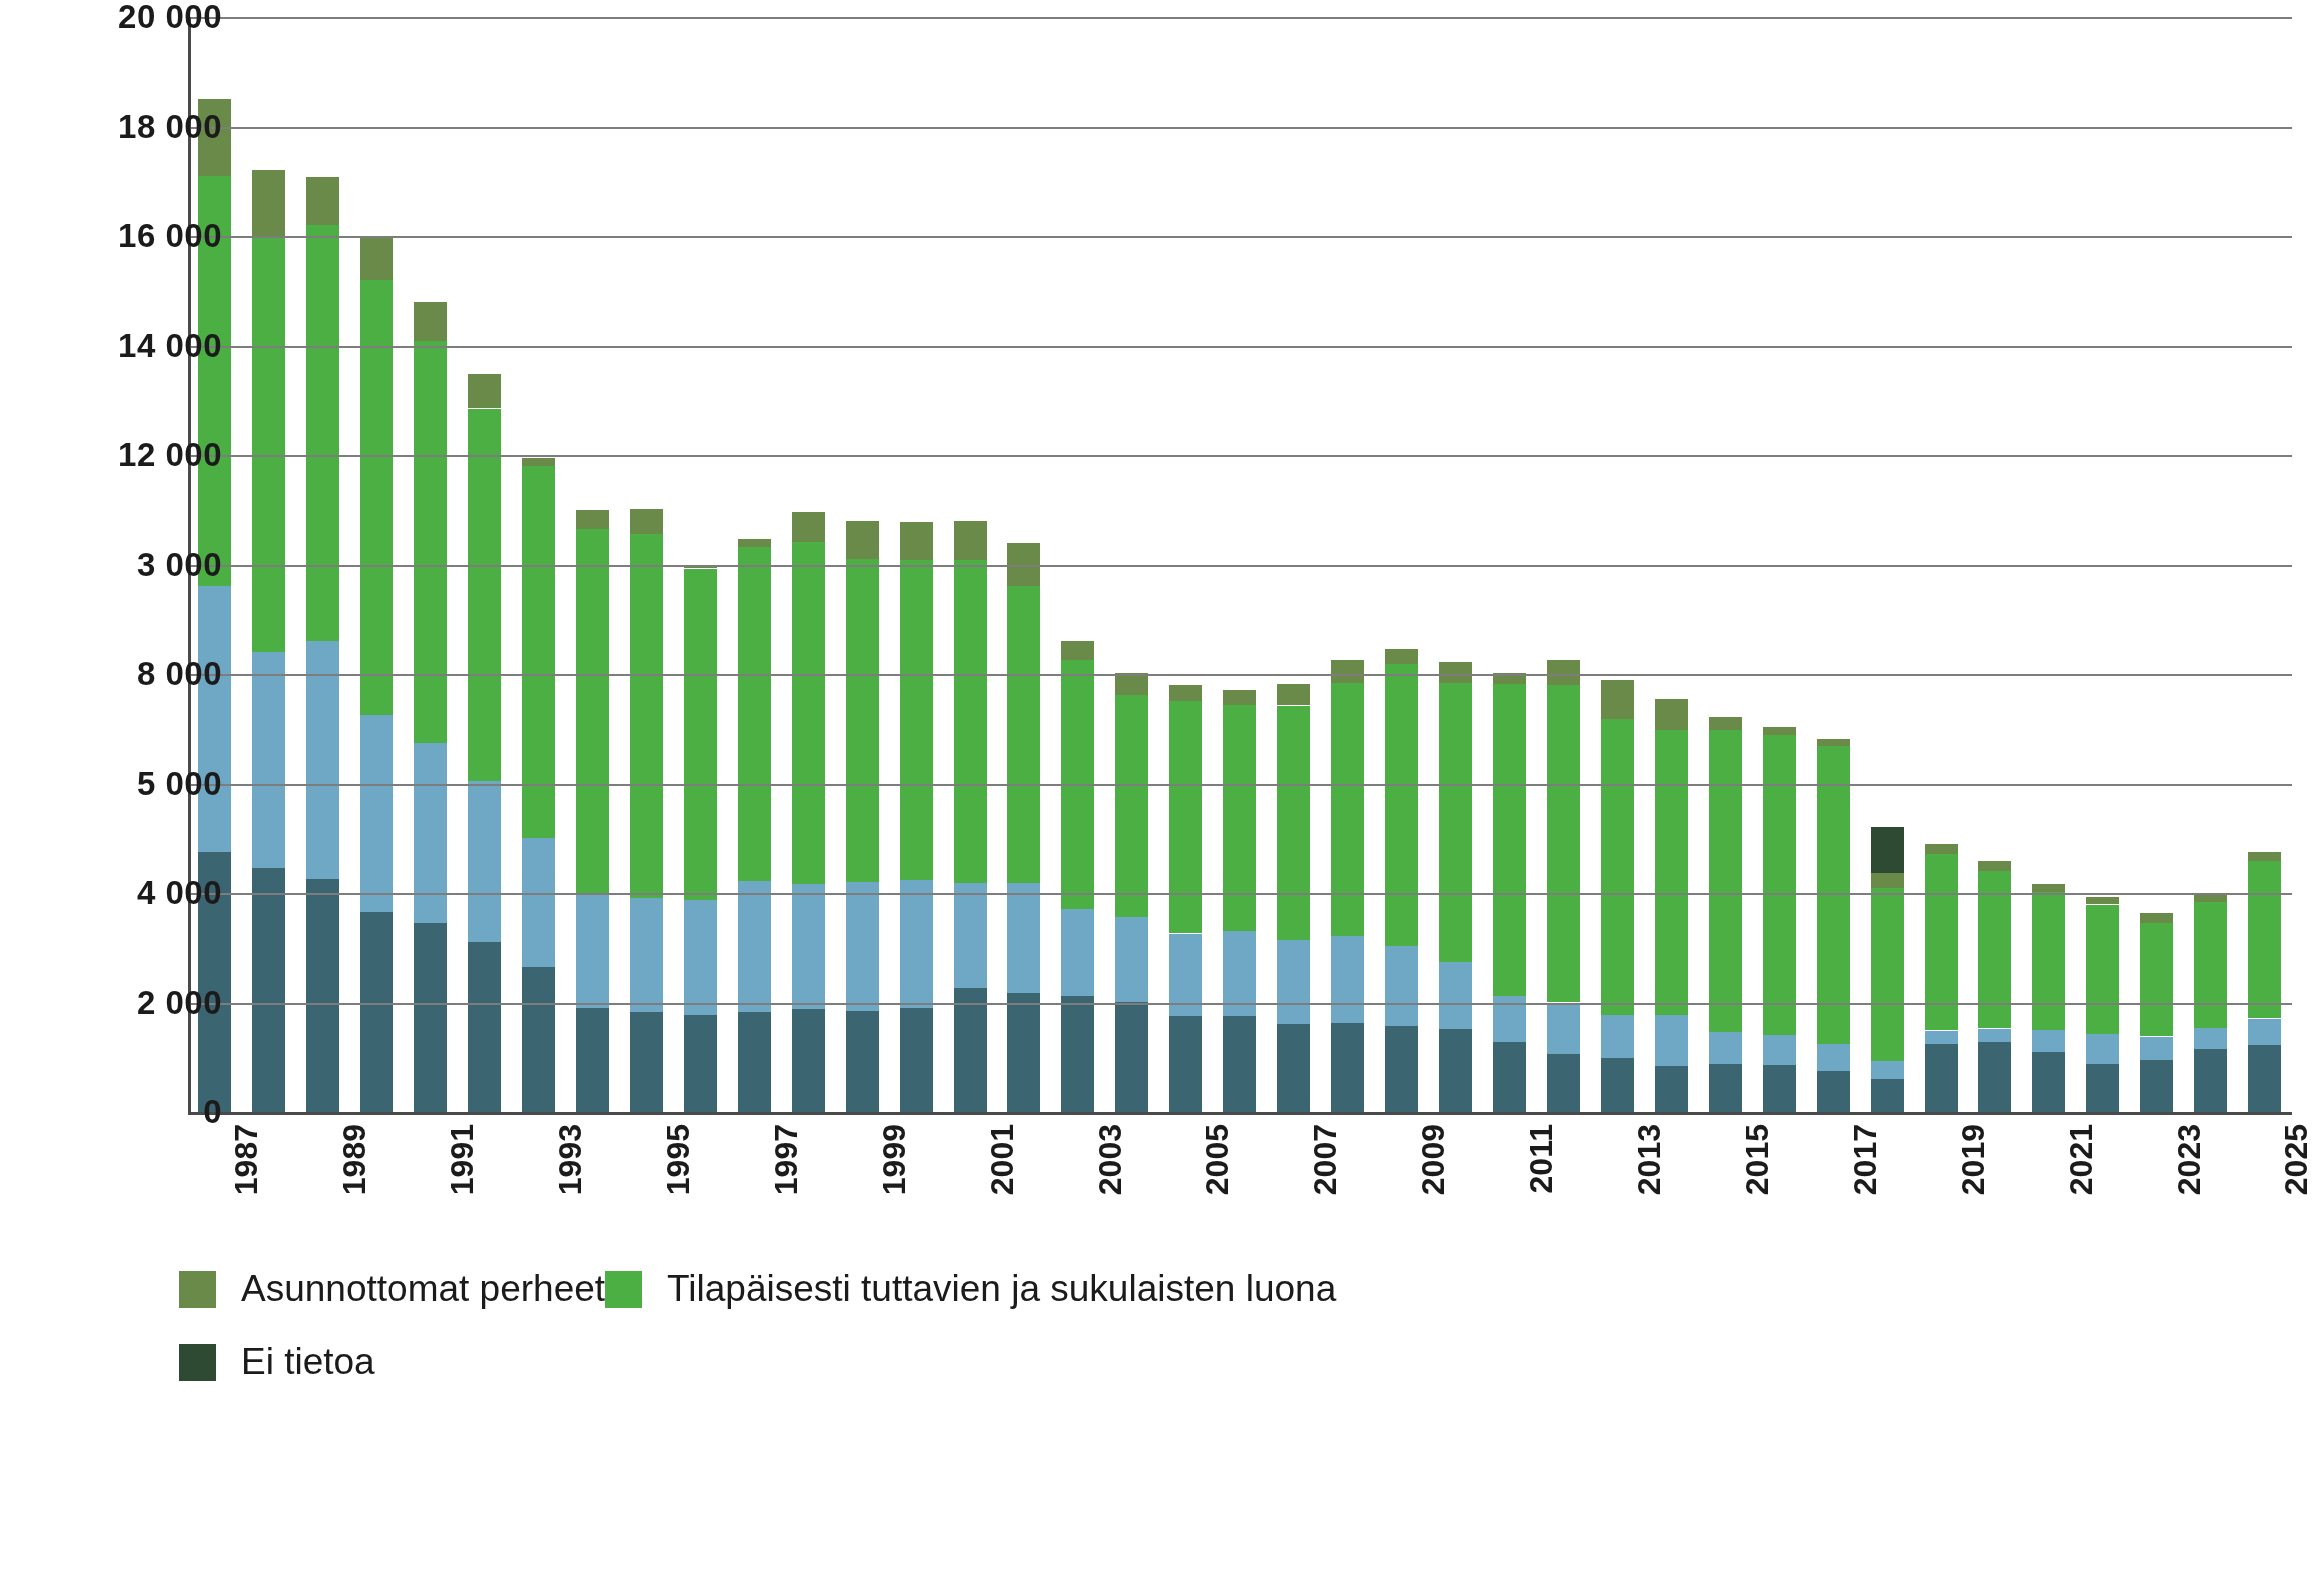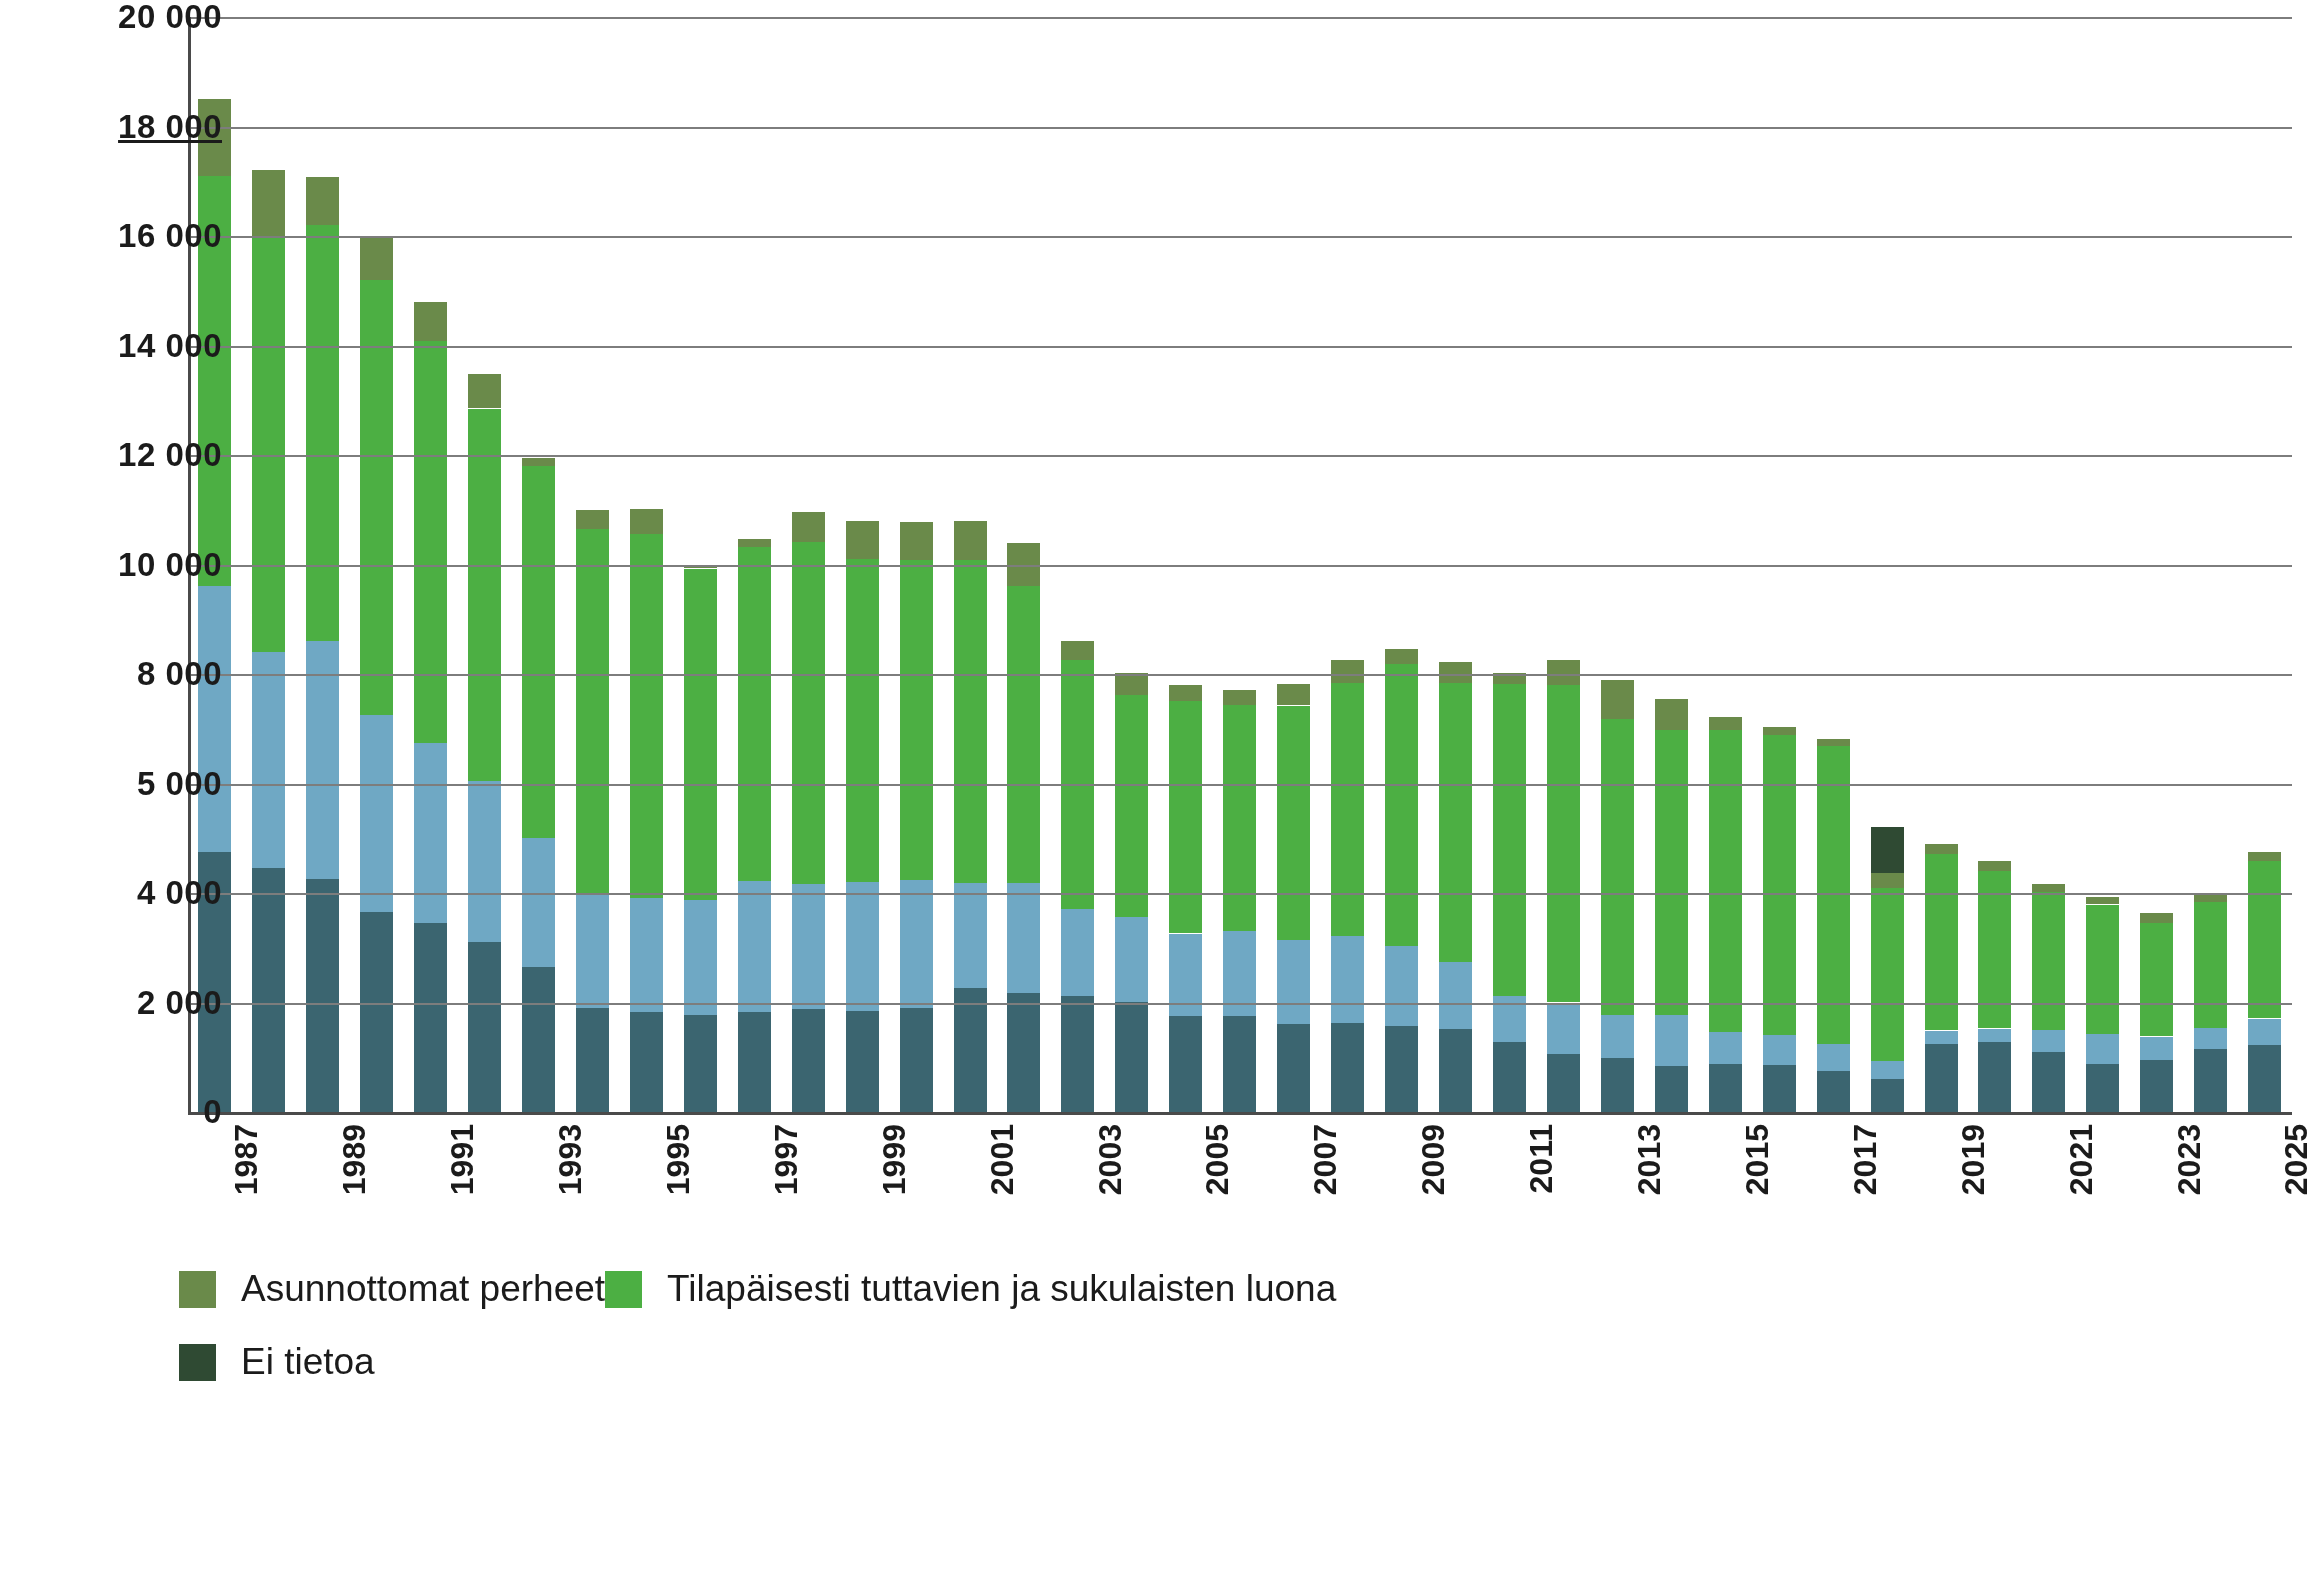--- a/index.html
+++ b/index.html
@@ -384,25 +384,25 @@
       </div>
   </div>
 
   <div class="y-axis-line"></div>
   <div id="y-labels">
       <div class="y-tick-label" style="top: 1112px;">0</div>
       <div class="y-tick-label" style="top: 1003px;">2 000</div>
       <div class="y-tick-label" style="top: 893px;">4 000</div>
       <div class="y-tick-label" style="top: 784px;">5 000</div>
       <div class="y-tick-label" style="top: 674px;">8 000</div>
-      <div class="y-tick-label" style="top: 565px;">10 000</div>
+      <div class="y-tick-label" style="top: 565px;">3 000</div>
       <div class="y-tick-label" style="top: 455px;">12 000</div>
       <div class="y-tick-label" style="top: 346px;">14 000</div>
       <div class="y-tick-label" style="top: 236px;">16 000</div>
-      <div class="y-tick-label" style="top: 127px; text-decoration: underline;">18 000</div>
+      <div class="y-tick-label" style="top: 127px;">18 000</div>
       <div class="y-tick-label" style="top: 17.3px;">20 000</div>
     </div>
   <div class="x-labels" id="x-labels">
       <div class="x-label" style="left: 40px;">1987</div>
       <div class="x-label" style="left: 148px;">1989</div>
       <div class="x-label" style="left: 256px;">1991</div>
       <div class="x-label" style="left: 364px;">1993</div>
       <div class="x-label" style="left: 472px;">1995</div>
       <div class="x-label" style="left: 580px;">1997</div>
       <div class="x-label" style="left: 688px;">1999</div>

